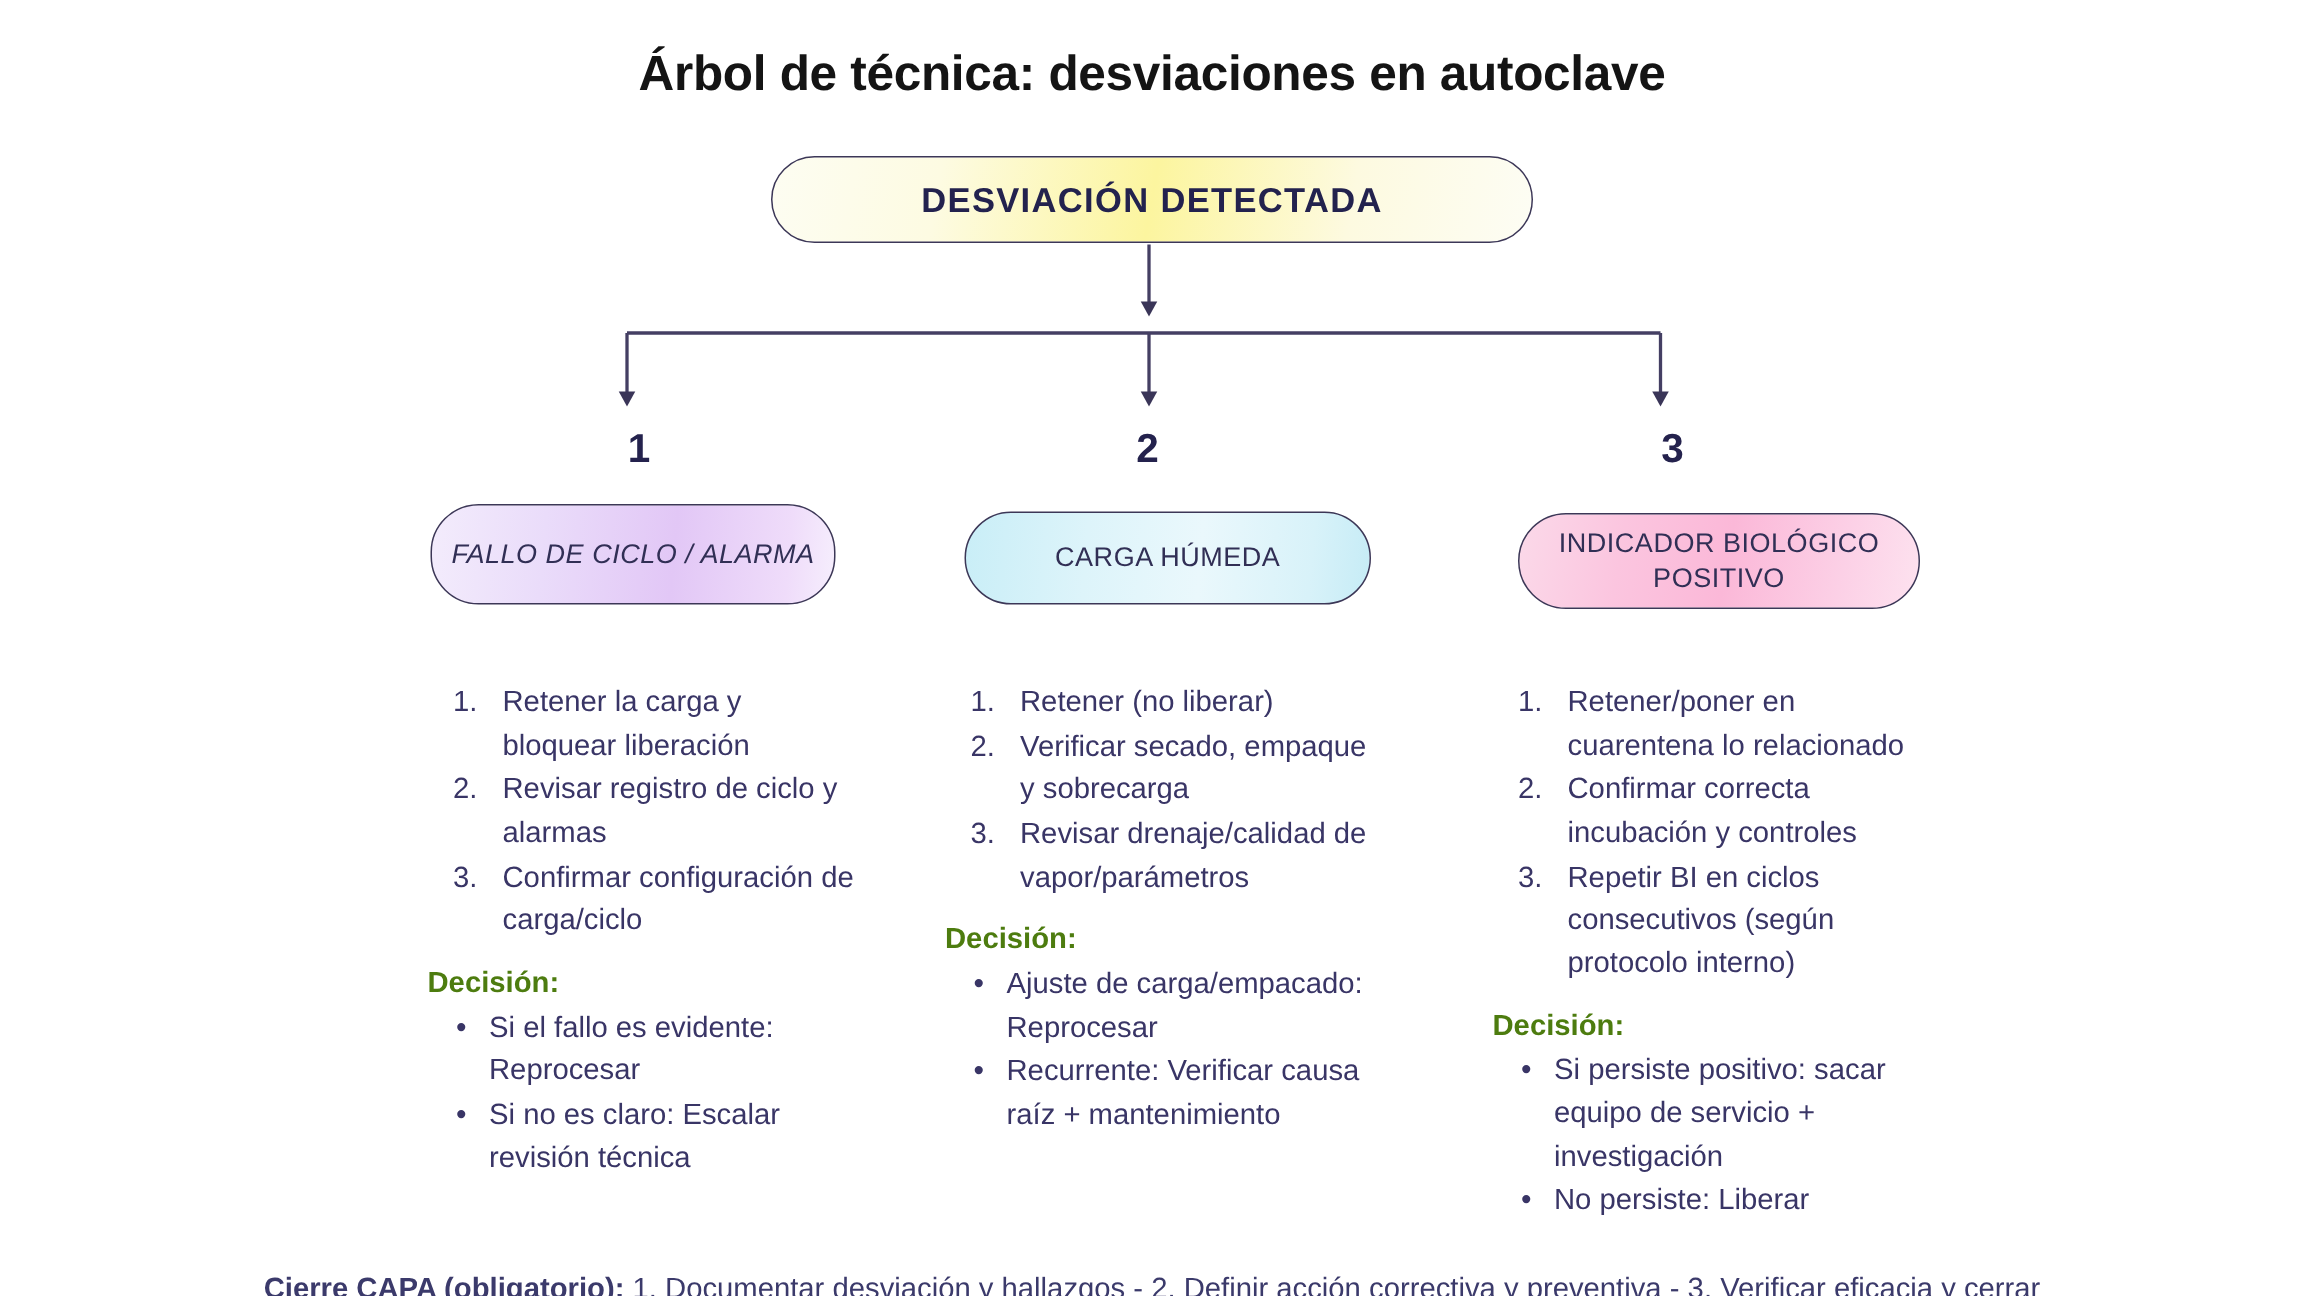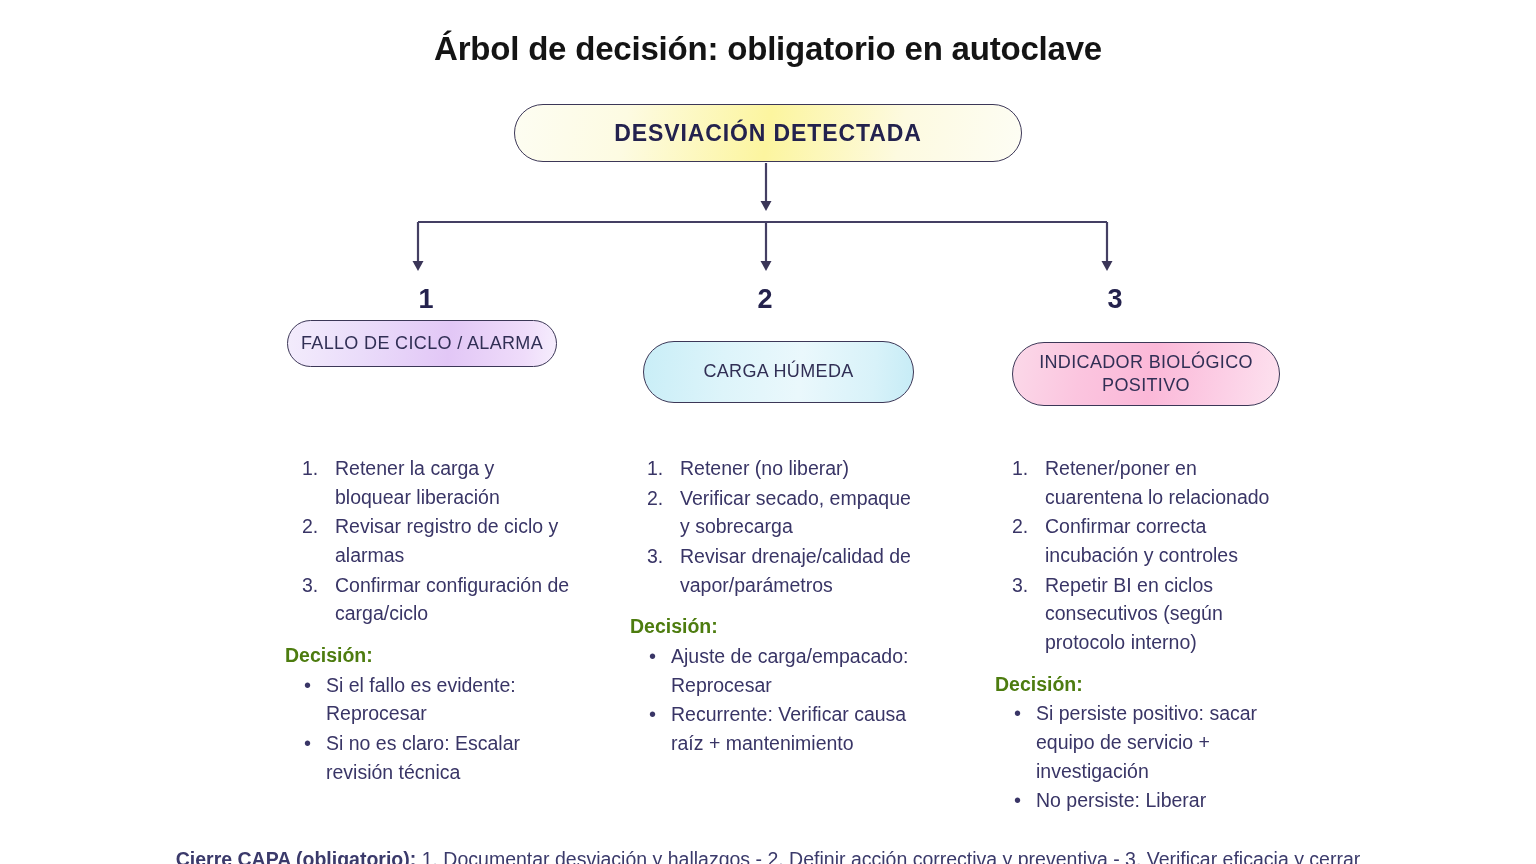--- a/index.html
+++ b/index.html
@@ -121,24 +121,25 @@
     display: flex;
     align-items: center;
     justify-content: center;
     text-align: center;
     font-size: 18px;
     color: #312f55;
     letter-spacing: 0.35px;
     line-height: 1.28;
   }
   #pill-1 {
-    left: 287px; top: 320px; width: 270px; height: 47px;
+    left: 287px; top: 336px; width: 270px; height: 67px;
     border-radius: 32px;
     background: linear-gradient(95deg,
                 #f3ecfc 0%, #eadcfa 28%, #e2c7f6 60%, #efdcfa 88%, #f6eefd 100%);
+    font-style: italic;
   }
   #pill-2 {
     left: 643px; top: 341px; width: 271px; height: 62px;
     border-radius: 31px;
     background: linear-gradient(95deg,
                 #c9eef7 0%, #ddf4fa 30%, #eaf8fc 58%, #d8f2f9 85%, #c6ecf6 100%);
   }
   #pill-3 {
     left: 1012px; top: 342px; width: 268px; height: 64px;
     border-radius: 32px;
@@ -212,21 +213,21 @@
     color: #3b3a6b;
     margin-top: 35px;
   }
   .footer-strong { font-weight: 700; }
 </style>
 </head>
 <body>
 
 <div class="canvas">
 
-  <div class="title">Árbol de decisión: obligatorio en autoclave</div>
+  <div class="title">Árbol de técnica: desviaciones en autoclave</div>
 
   <svg class="connectors" viewBox="0 0 1536 864" width="1536" height="864" aria-hidden="true">
     <g stroke="#443f63" stroke-width="2.2" fill="none" stroke-linecap="butt">
 
       <line x1="766" y1="163" x2="766" y2="202"></line>
 
       <line x1="418" y1="222" x2="1107" y2="222"></line>
 
       <line x1="766" y1="222" x2="766" y2="262"></line>
 

